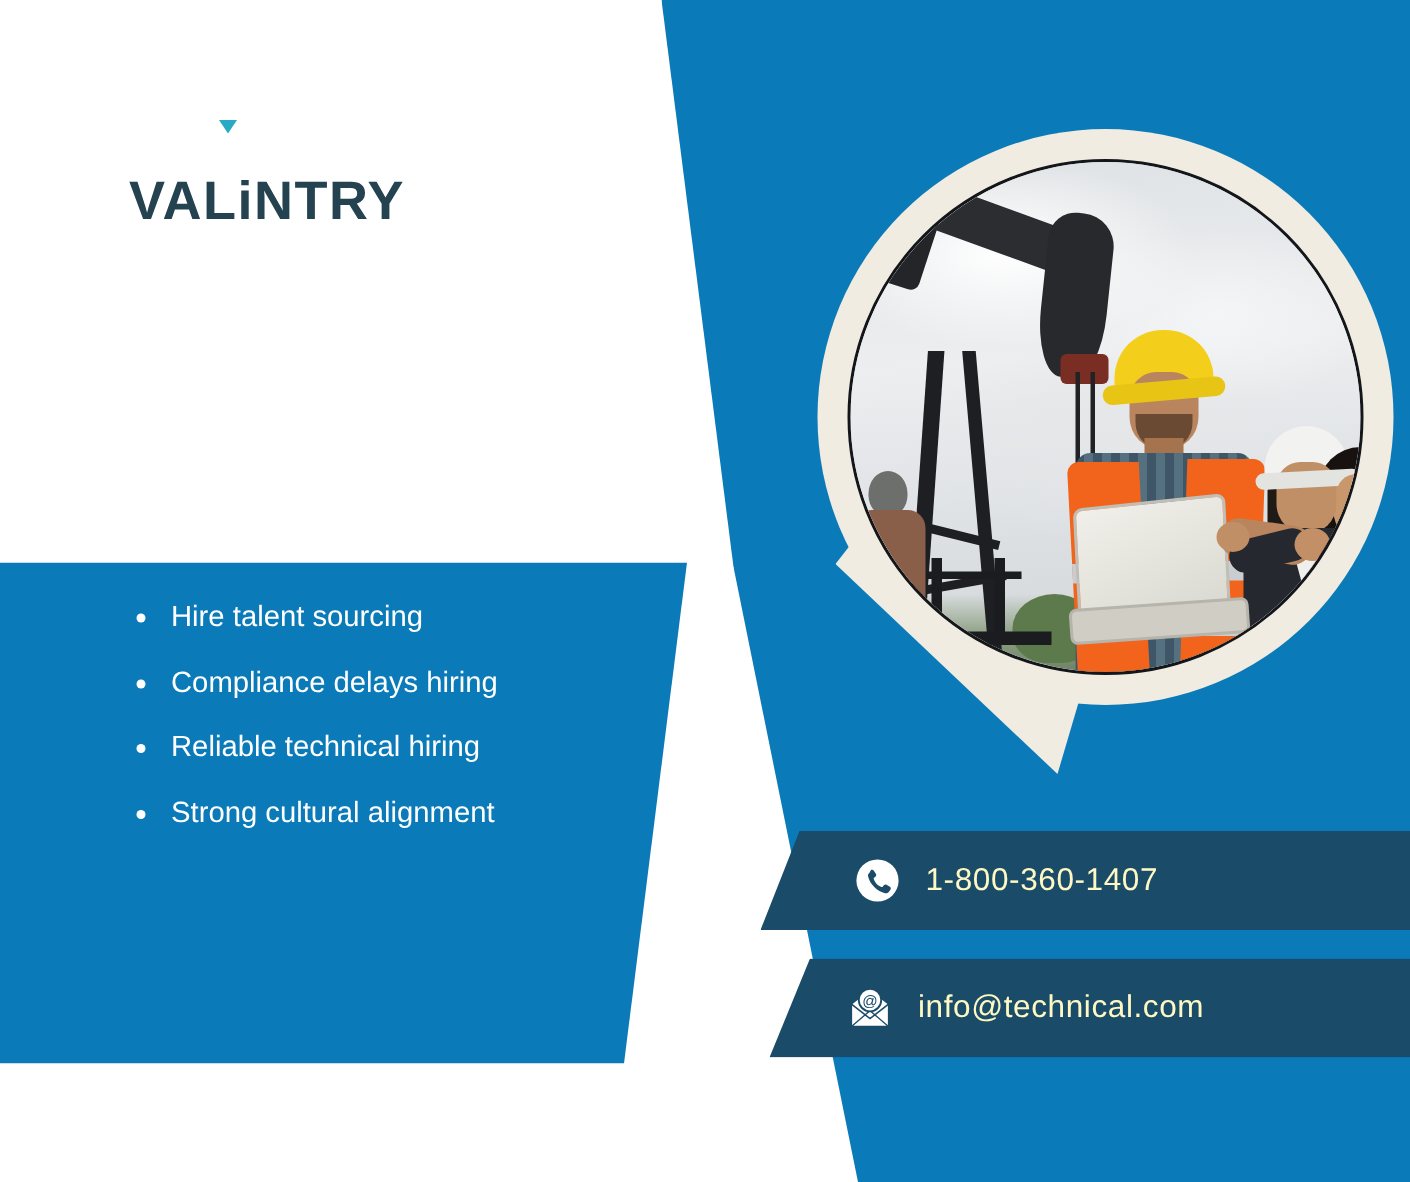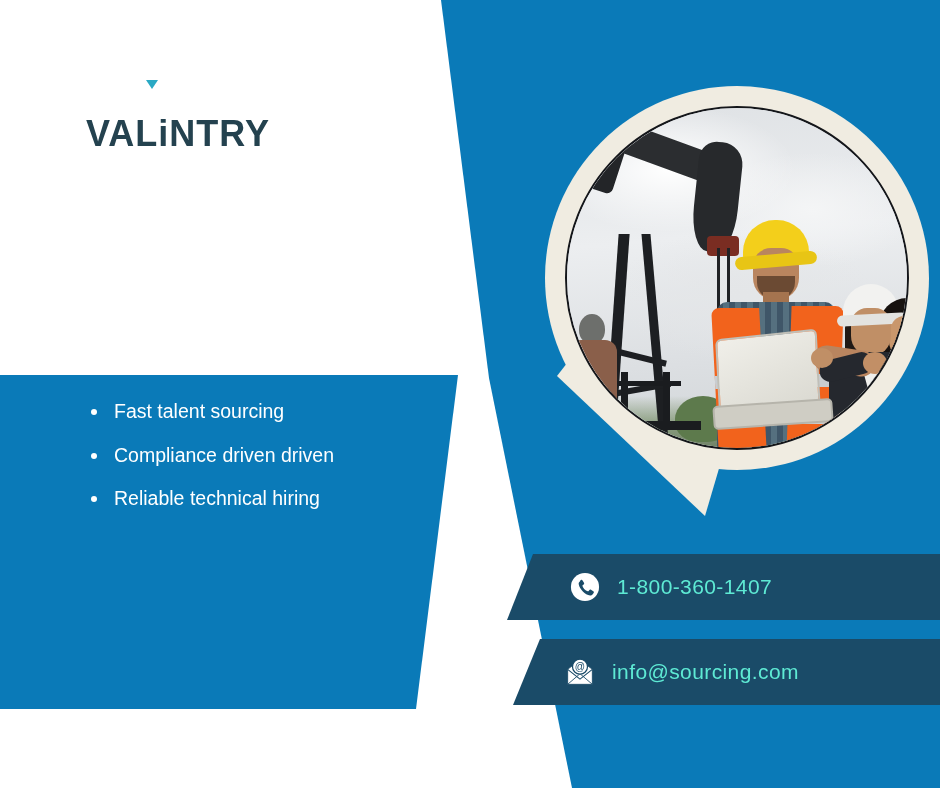--- a/index.html
+++ b/index.html
@@ -413,43 +413,44 @@
     height: 30px;
     margin-left: 63px;
     margin-right: 17px;
     flex: none;
     display: block;
   }
   #contact-email .contact-icon { margin-left: 58px; }
   .contact-text {
     font-size: 21px;
     letter-spacing: 0.4px;
-    color: #5eead4;
+    color: #fef9c3;
     white-space: nowrap;
   }
 </style>
 </head>
 <body>
 
 <div id="poster">
 
   <div class="panel" id="panel-top-right"></div>
   <div class="panel" id="panel-bottom-right"></div>
   <div class="panel" id="panel-left-list"></div>
 
   <div id="logo">
     <span id="logo-wordmark">VALiNTRY</span>
   </div>
   <div id="logo-dot"></div>
 
 
   <ul id="bullet-list">
-    <li>Fast talent sourcing</li>
-    <li>Compliance driven driven</li>
+    <li>Hire talent sourcing</li>
+    <li>Compliance delays hiring</li>
     <li>Reliable technical hiring</li>
+    <li>Strong cultural alignment</li>
   </ul>
 
   <div id="photo-bubble">
     <div id="bubble-tail"></div>
     <div id="bubble-disc"></div>
     <div id="photo-circle">
       <div class="photo-layer" id="sky"></div>
       <div class="photo-layer" id="treeline"></div>
       <div class="photo-layer" id="tree-a"></div>
       <div class="photo-layer" id="tree-b"></div>
@@ -516,16 +517,16 @@
   </div>
 
   <div class="contact-bar" id="contact-email">
     <svg class="contact-icon" viewBox="0 0 34 32">
       <path d="M3 13 L17 2 L31 13 L31 30 L3 30 Z" fill="#ffffff" stroke="#1a4b68" stroke-width="1"></path>
       <path d="M3 30 L17 18 L31 30 Z" fill="#ffffff" stroke="#1a4b68" stroke-width="1"></path>
       <path d="M3 13 L17 24 L31 13" fill="none" stroke="#1a4b68" stroke-width="1.2"></path>
       <circle cx="17" cy="10" r="8.5" fill="#ffffff" stroke="#1a4b68" stroke-width="1.4"></circle>
       <text x="17" y="14.3" text-anchor="middle" font-family="Liberation Sans, sans-serif" font-size="11.5" fill="#1a4b68">@</text>
     </svg>
-    <span class="contact-text">info@sourcing.com</span>
+    <span class="contact-text">info@technical.com</span>
   </div>
 
 </div>
 
 </body></html>

